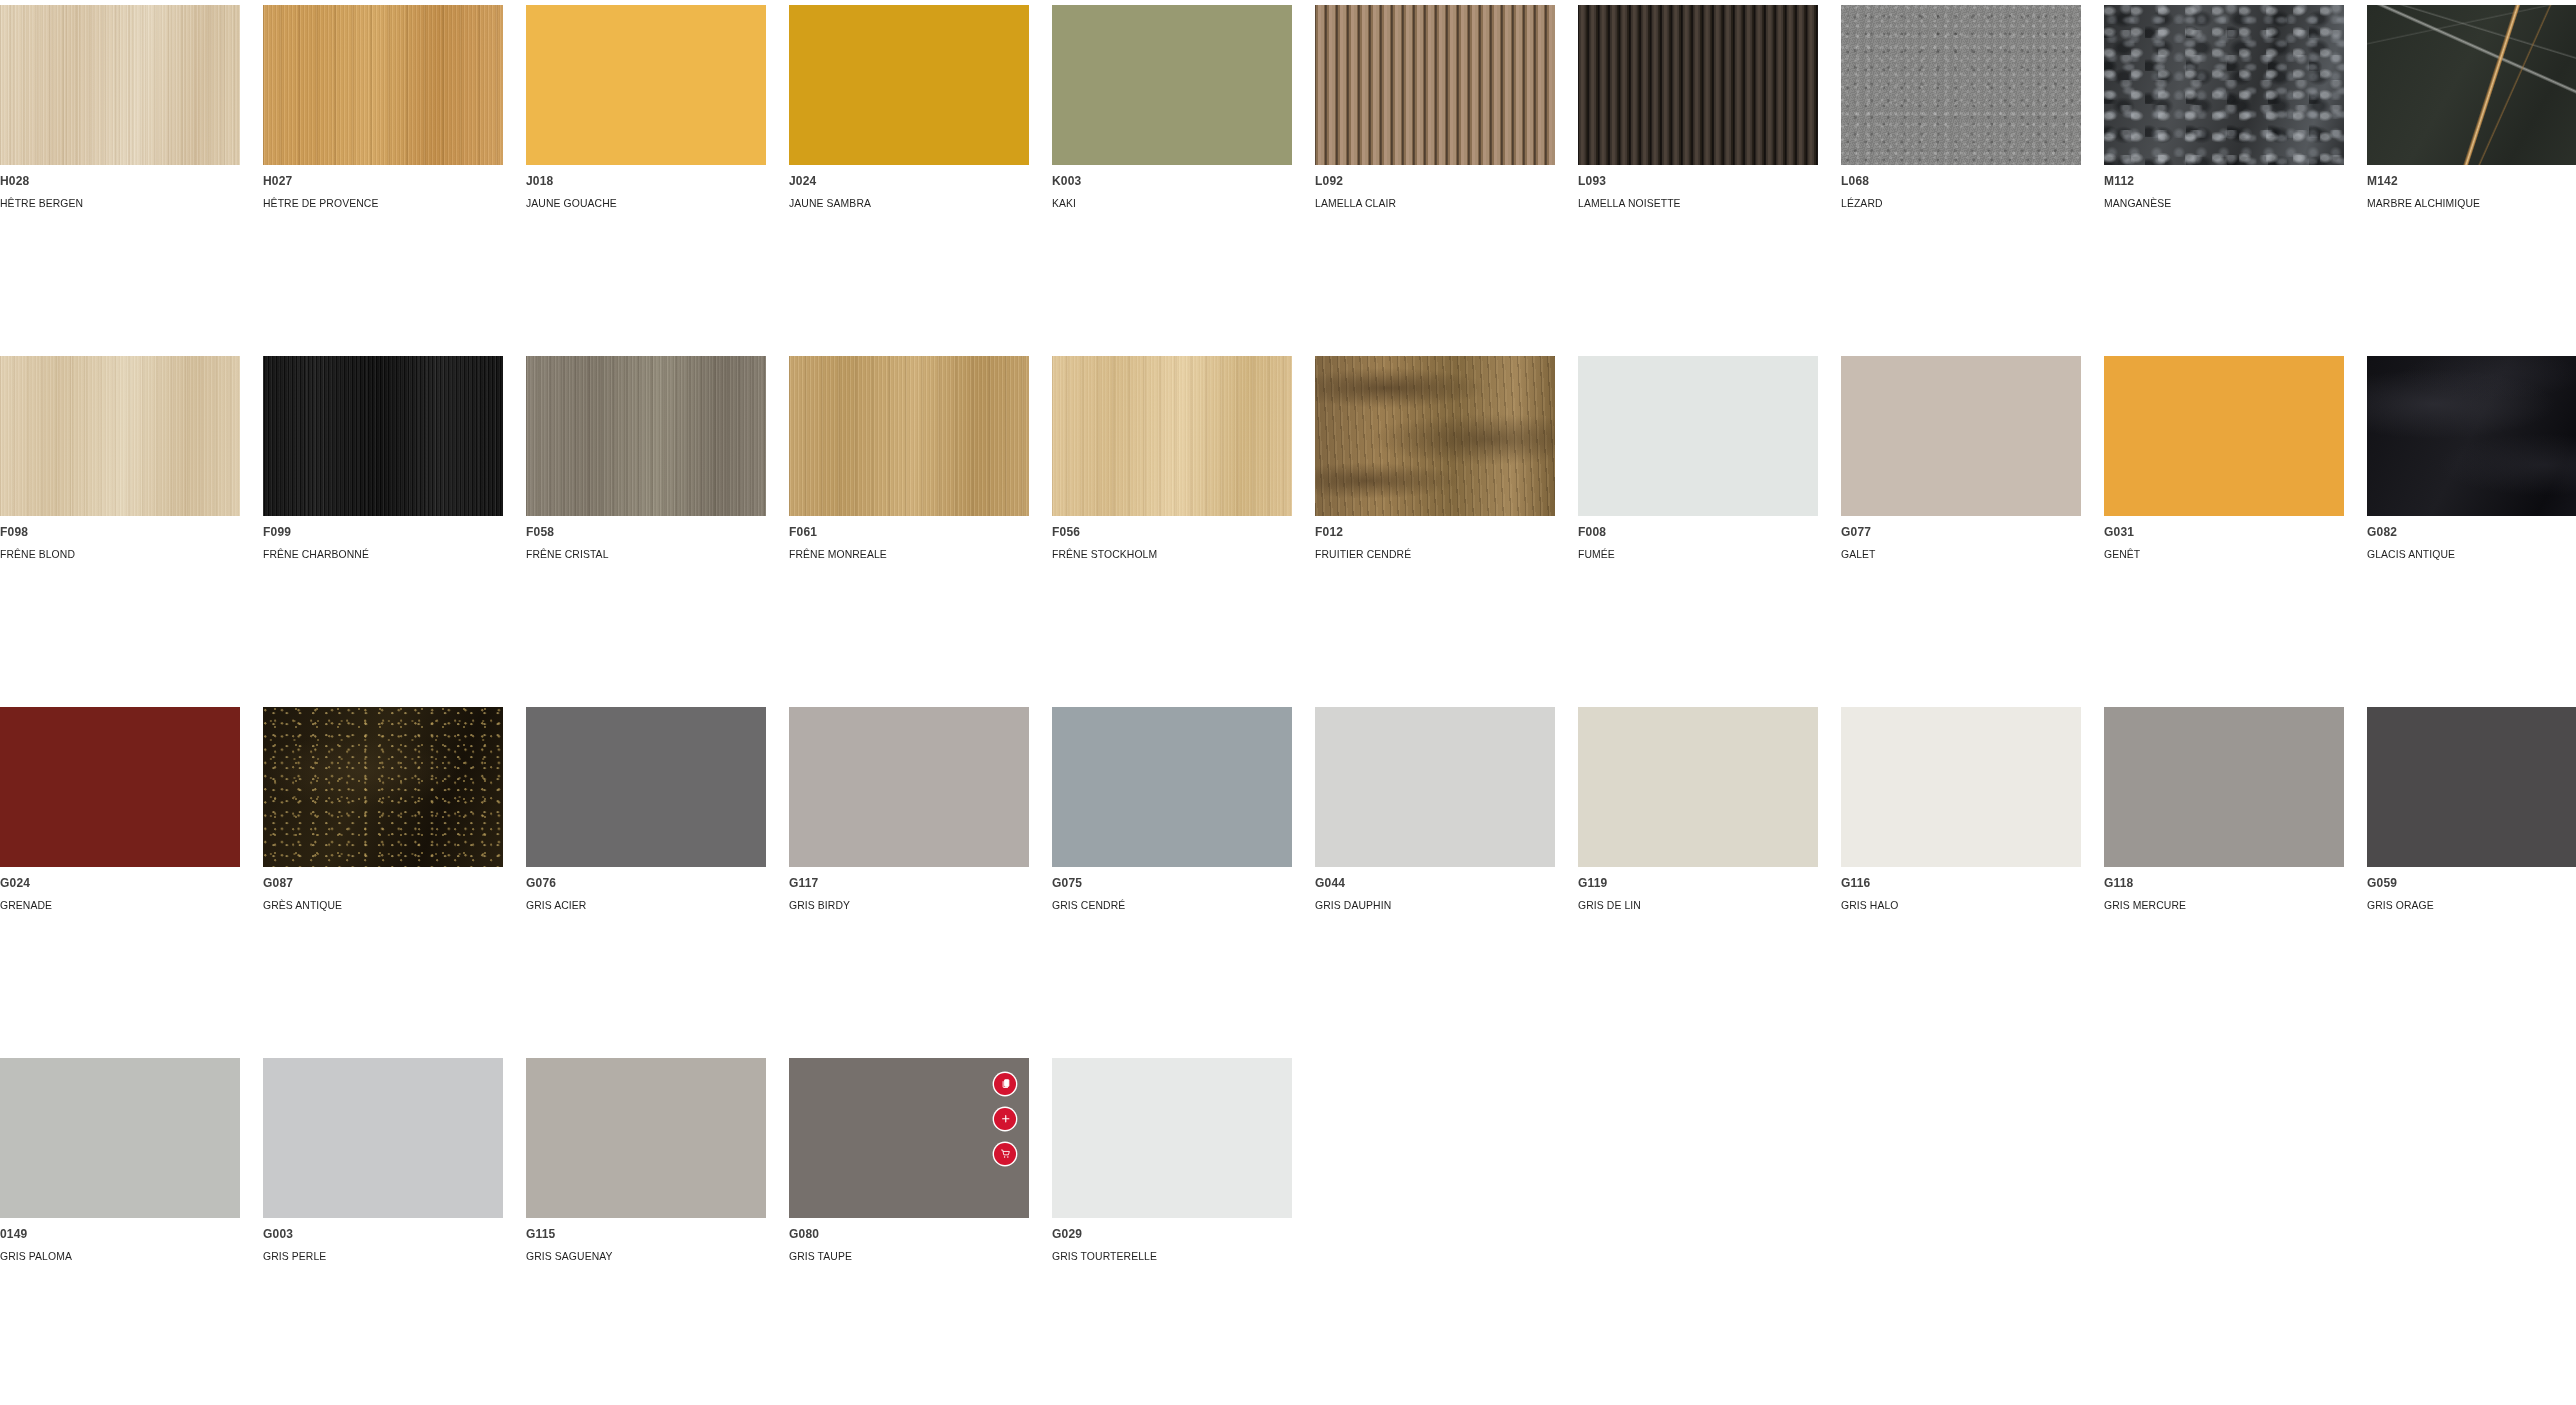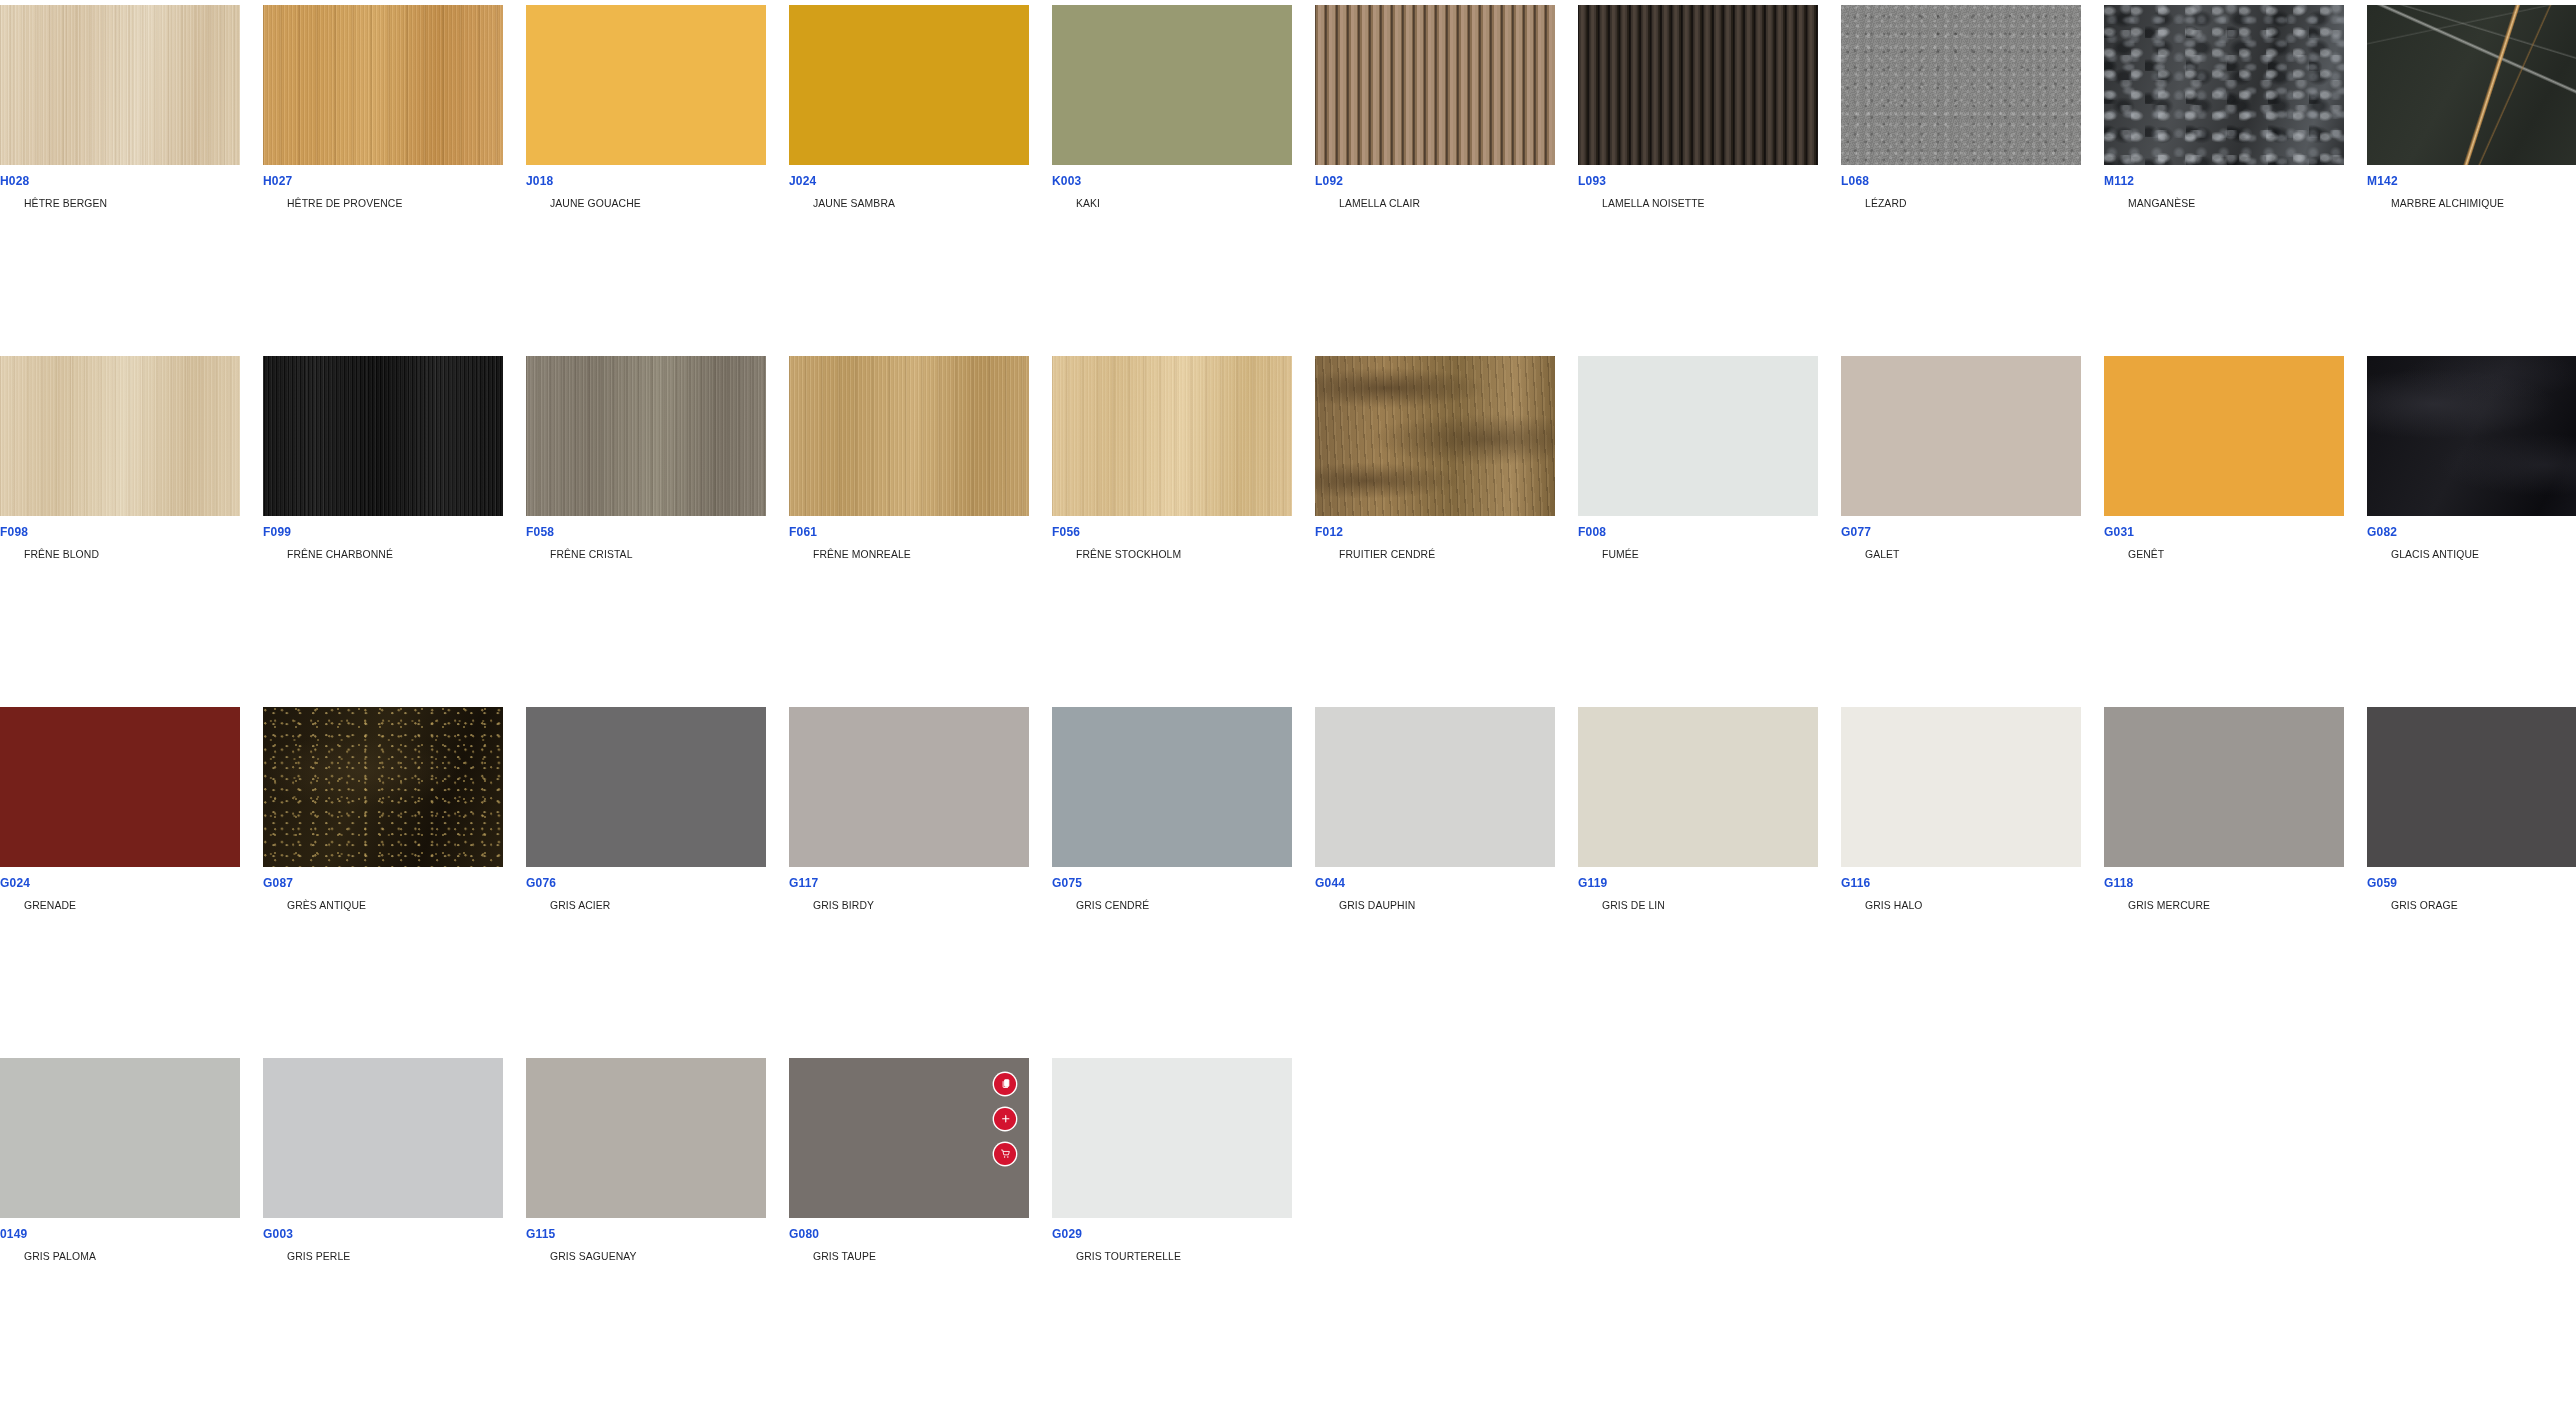--- a/index.html
+++ b/index.html
@@ -29,32 +29,31 @@
     overflow: hidden;
     background: #cccccc;
     cursor: pointer;
   }
   .swatch .tex { position: absolute; inset: 0; }
 
   .meta { padding-top: 10.4px; }
   .code {
     font-size: 12px;
     font-weight: 700;
-    color: #1d4ed8;
+    color: #404040;
     letter-spacing: 0.2px;
     line-height: 1;
   }
   .name {
     margin-top: 12px;
     font-size: 10.4px;
     font-weight: 400;
     color: #1f1f1f;
     letter-spacing: 0.1px;
     line-height: 1;
-    margin-left: 24px;
   }
 
   
   .actions {
     position: absolute;
     right: 12.6px;
     top: 15px;
     display: flex;
     flex-direction: column;
     gap: 13.2px;

